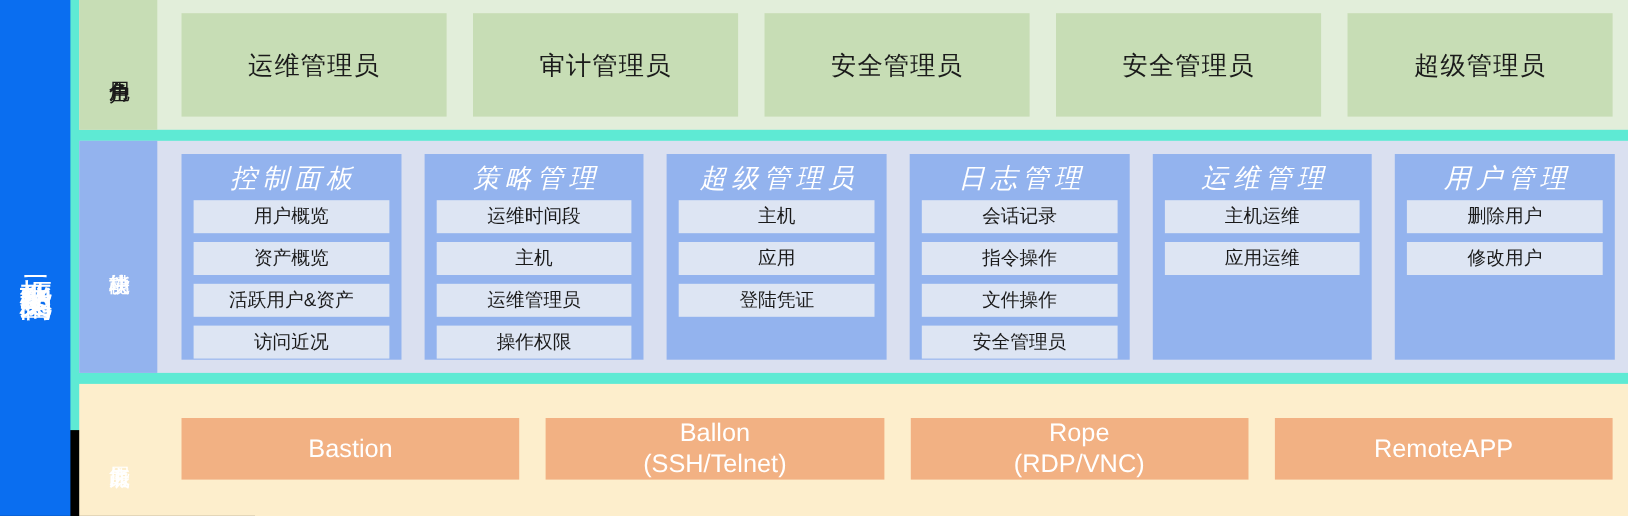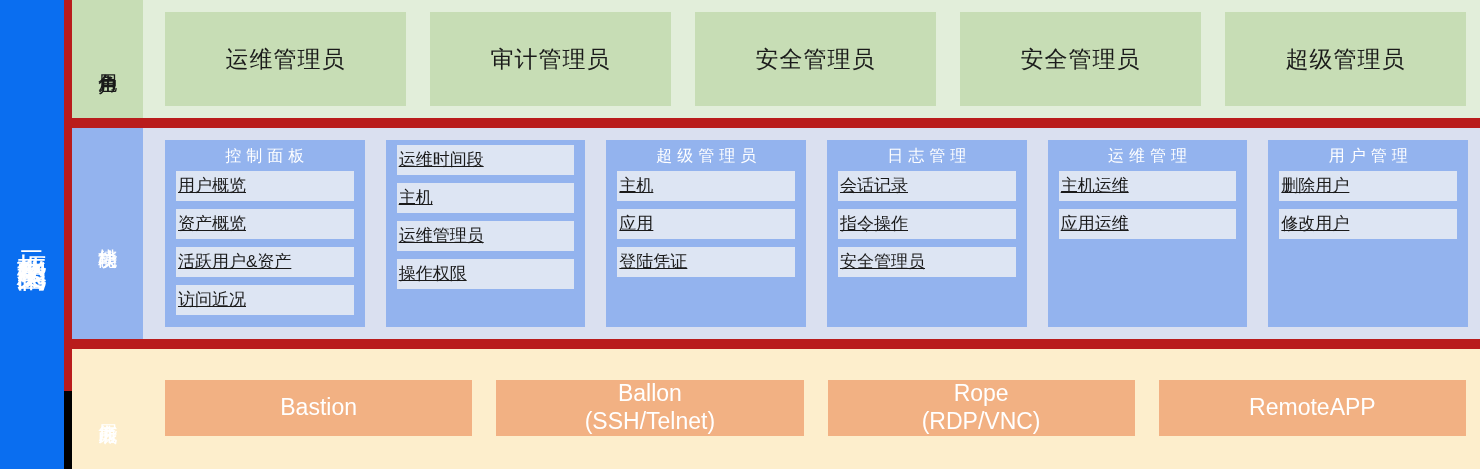--- a/index.html
+++ b/index.html
@@ -11,21 +11,21 @@
     width: 1480px;
     height: 469px;
     overflow: hidden;
     font-family: "Liberation Sans", "DejaVu Sans", sans-serif;
   }
 
   #diagram {
     position: relative;
     width: 1480px;
     height: 391px;
-    background: #b91c1c;
+    background: #5eead4;
   }
 
   
   .title-bar {
     position: absolute;
     left: 0;
     top: 0;
     width: 64px;
     height: 469px;
     background: #0a6ef0;
@@ -113,39 +113,40 @@
     flex: 1 1 0;
     background: #93b3ee;
     display: flex;
     flex-direction: column;
     align-items: stretch;
     padding: 5px 11px 9px 11px;
     box-sizing: border-box;
   }
   .module-title {
     color: #ffffff;
-    font-size: 16px;
+    font-size: 24px;
     letter-spacing: 5px;
     text-align: center;
     padding: 1px 0 4px 0;
     text-indent: 5px;
     white-space: nowrap;
+    font-style: italic;
   }
   .module-items {
     display: flex;
     flex-direction: column;
     gap: 8px;
   }
   .module-item {
     background: #dde5f3;
     color: #1a1a1a;
     font-size: 17px;
+    text-align: center;
     padding: 3px 2px 4px 2px;
     white-space: nowrap;
-    text-decoration: underline;
   }
 
   
   #row-platform .row-body {
     padding: 14px 14px 16px 22px;
     gap: 24px;
     box-sizing: border-box;
   }
   .platform-card {
     flex: 1 1 0;
@@ -192,20 +193,21 @@
         <div class="module-title">控制面板</div>
         <div class="module-items">
           <div class="module-item">用户概览</div>
           <div class="module-item">资产概览</div>
           <div class="module-item">活跃用户&amp;资产</div>
           <div class="module-item">访问近况</div>
         </div>
       </div>
 
       <div class="module-card">
+        <div class="module-title">策略管理</div>
         <div class="module-items">
           <div class="module-item">运维时间段</div>
           <div class="module-item">主机</div>
           <div class="module-item">运维管理员</div>
           <div class="module-item">操作权限</div>
         </div>
       </div>
 
       <div class="module-card">
         <div class="module-title">超级管理员</div>
@@ -214,20 +216,21 @@
           <div class="module-item">应用</div>
           <div class="module-item">登陆凭证</div>
         </div>
       </div>
 
       <div class="module-card">
         <div class="module-title">日志管理</div>
         <div class="module-items">
           <div class="module-item">会话记录</div>
           <div class="module-item">指令操作</div>
+          <div class="module-item">文件操作</div>
           <div class="module-item">安全管理员</div>
         </div>
       </div>
 
       <div class="module-card">
         <div class="module-title">运维管理</div>
         <div class="module-items">
           <div class="module-item">主机运维</div>
           <div class="module-item">应用运维</div>
         </div>

